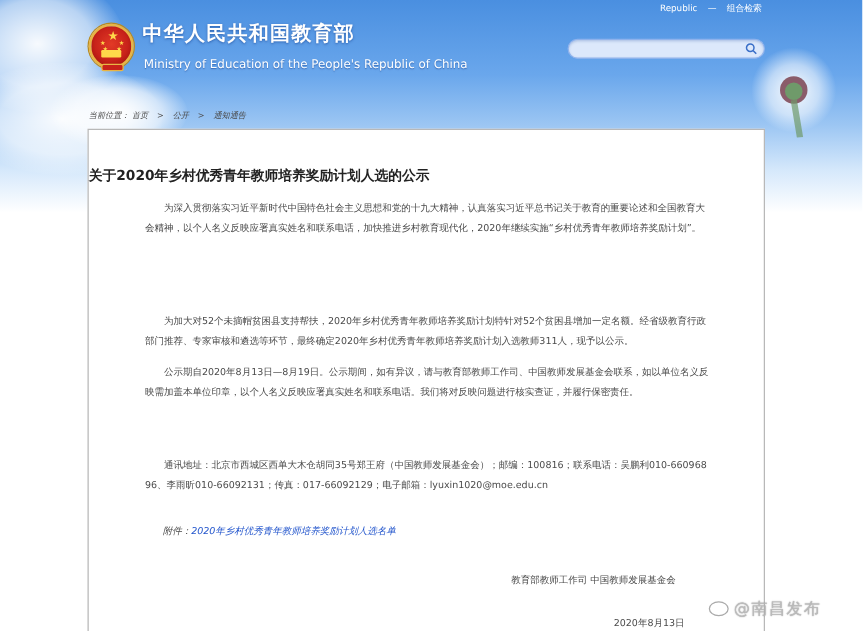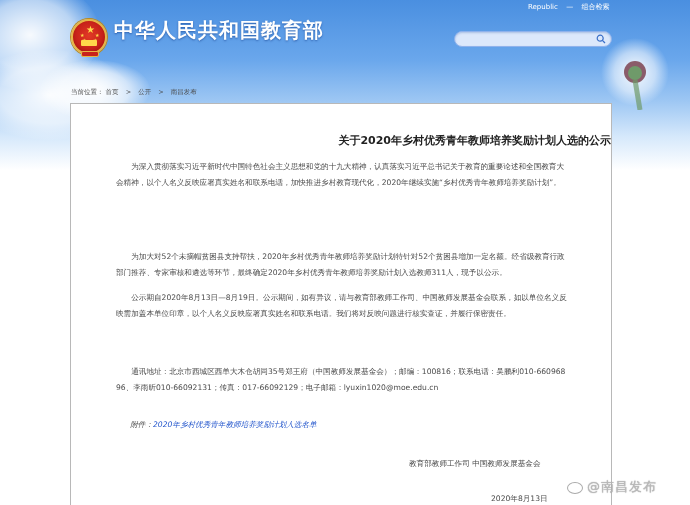--- a/index.html
+++ b/index.html
@@ -26,21 +26,21 @@
       box-shadow: 0 0 0 1px #b98a1f;
     }
     .emblem .star { position: absolute; color: #ffd84a; font-size: 8px; line-height: 8px; }
     .emblem .ribbon {
       position: absolute; left: 8px; bottom: -4px; width: 18px; height: 6px;
       background: #c8221a; border: 1px solid #e8b545; border-radius: 2px;
     }
     .site-title {
       position: absolute; left: 114px; top: 17px;
       font-family: "DejaVu Sans", sans-serif; font-weight: bold;
-      font-size: 20px; color: #ffffff; letter-spacing: 1px;
+      font-size: 16px; color: #ffffff; letter-spacing: 1px;
       text-shadow: 0 1px 2px rgba(0,40,120,0.5);
       white-space: nowrap;
     }
     .site-subtitle {
       position: absolute; left: 115px; top: 46px;
       font-size: 9.5px; color: #ffffff; white-space: nowrap;
       text-shadow: 0 1px 1px rgba(0,40,120,0.5);
     }
     .top-links {
       position: absolute; left: 528px; top: 2px; font-size: 7px; color: #ffffff;
@@ -56,27 +56,27 @@
     .search-icon {
       position: absolute; right: 5px; top: 2px; width: 10px; height: 10px;
     }
     .dandelion {
       position: absolute; left: 600px; top: 30px; width: 84px; height: 80px;
     }
     .breadcrumb {
       position: absolute; left: 71px; top: 88px; font-size: 6.5px; color: #4a4a4a;
       white-space: nowrap;
     }
-    .breadcrumb span { margin-right: 5px; }
+    .breadcrumb span { margin-right: 5px; font-style: italic; }
     .content-box {
       position: absolute; left: 70px; top: 103px; width: 542px; height: 410px;
       background: #ffffff; border: 1px solid #b8b8b8;
     }
     .article-title {
-      position: absolute; left: 0; top: 29px; width: 100%; text-align: right;
+      position: absolute; left: 0; top: 29px; width: 100%; text-align: left;
       font-size: 11px; font-weight: bold; color: #222222;
     }
     .para {
       position: absolute; left: 45px; width: 452px;
       font-size: 7.6px; line-height: 16px; color: #4a4a4a;
       text-indent: 2em; word-break: break-all;
     }
     .attach { position: absolute; left: 44px; top: 316px; font-size: 7.6px; color: #4a4a4a; text-indent: 2em; white-space: nowrap; font-style: italic; }
     .attach a { color: #2255cc; text-decoration: none; }
     .signature {
@@ -107,20 +107,21 @@
   <div class="emblem">
     <span class="star" style="left:13px;top:5px;font-size:10px;">★</span>
     <span class="star" style="left:7px;top:10px;font-size:5px;">★</span>
     <span class="star" style="left:22px;top:10px;font-size:5px;">★</span>
     <span class="star" style="left:9px;top:15px;font-size:5px;">★</span>
     <span class="star" style="left:20px;top:15px;font-size:5px;">★</span>
     <div style="position:absolute;left:8px;top:19px;width:16px;height:6px;background:#ffd84a;border-radius:1px;"></div>
     <div class="ribbon"></div>
   </div>
   <div class="site-title">中华人民共和国教育部</div>
+  <div class="site-subtitle">Ministry of Education of the People's Republic of China</div>
 
   <div class="top-links">
     <span>Republic</span>
     <span>—</span>
     <span>组合检索</span>
   </div>
 
   <div class="search-box" placeholder="">
     <svg class="search-icon" viewBox="0 0 10 10">
       <circle cx="4.2" cy="4.2" r="3" fill="none" stroke="#3a6fc8" stroke-width="1.2"></circle>
@@ -142,21 +143,21 @@
     <path d="M35 50 L40 80" stroke="#6f9a6a" stroke-width="5" fill="none" opacity="0.7"></path>
   </svg>
 </div>
 
 <div class="breadcrumb">
   <span style="margin-right:0;">当前位置：</span>
   <span>首页</span>
   <span>&gt;</span>
   <span>公开</span>
   <span>&gt;</span>
-  <span>南昌发布</span>
+  <span>通知通告</span>
 </div>
 
 <div class="content-box">
   <div class="article-title">关于2020年乡村优秀青年教师培养奖励计划人选的公示</div>
   <p class="para" style="top:55px;">为深入贯彻落实习近平新时代中国特色社会主义思想和党的十九大精神，认真落实习近平总书记关于教育的重要论述和全国教育大会精神，以个人名义反映应署真实姓名和联系电话，加快推进乡村教育现代化，2020年继续实施“乡村优秀青年教师培养奖励计划”。</p>
   <p class="para" style="top:121px;margin-top:24px;">为加大对52个未摘帽贫困县支持帮扶，2020年乡村优秀青年教师培养奖励计划特针对52个贫困县增加一定名额。经省级教育行政部门推荐、专家审核和遴选等环节，最终确定2020年乡村优秀青年教师培养奖励计划入选教师311人，现予以公示。</p>
   <p class="para" style="top:186px;">公示期自2020年8月13日—8月19日。公示期间，如有异议，请与教育部教师工作司、中国教师发展基金会联系，如以单位名义反映需加盖本单位印章，以个人名义反映应署真实姓名和联系电话。我们将对反映问题进行核实查证，并履行保密责任。</p>
   <p class="para" style="top:260px;">通讯地址：北京市西城区西单大木仓胡同35号郑王府（中国教师发展基金会）；邮编：100816；联系电话：吴鹏利010-66096896、李雨昕010-66092131；传真：017-66092129；电子邮箱：lyuxin1020@moe.edu.cn</p>
   <div class="attach">
     <span>附件：</span><a href="#">2020年乡村优秀青年教师培养奖励计划人选名单</a>

